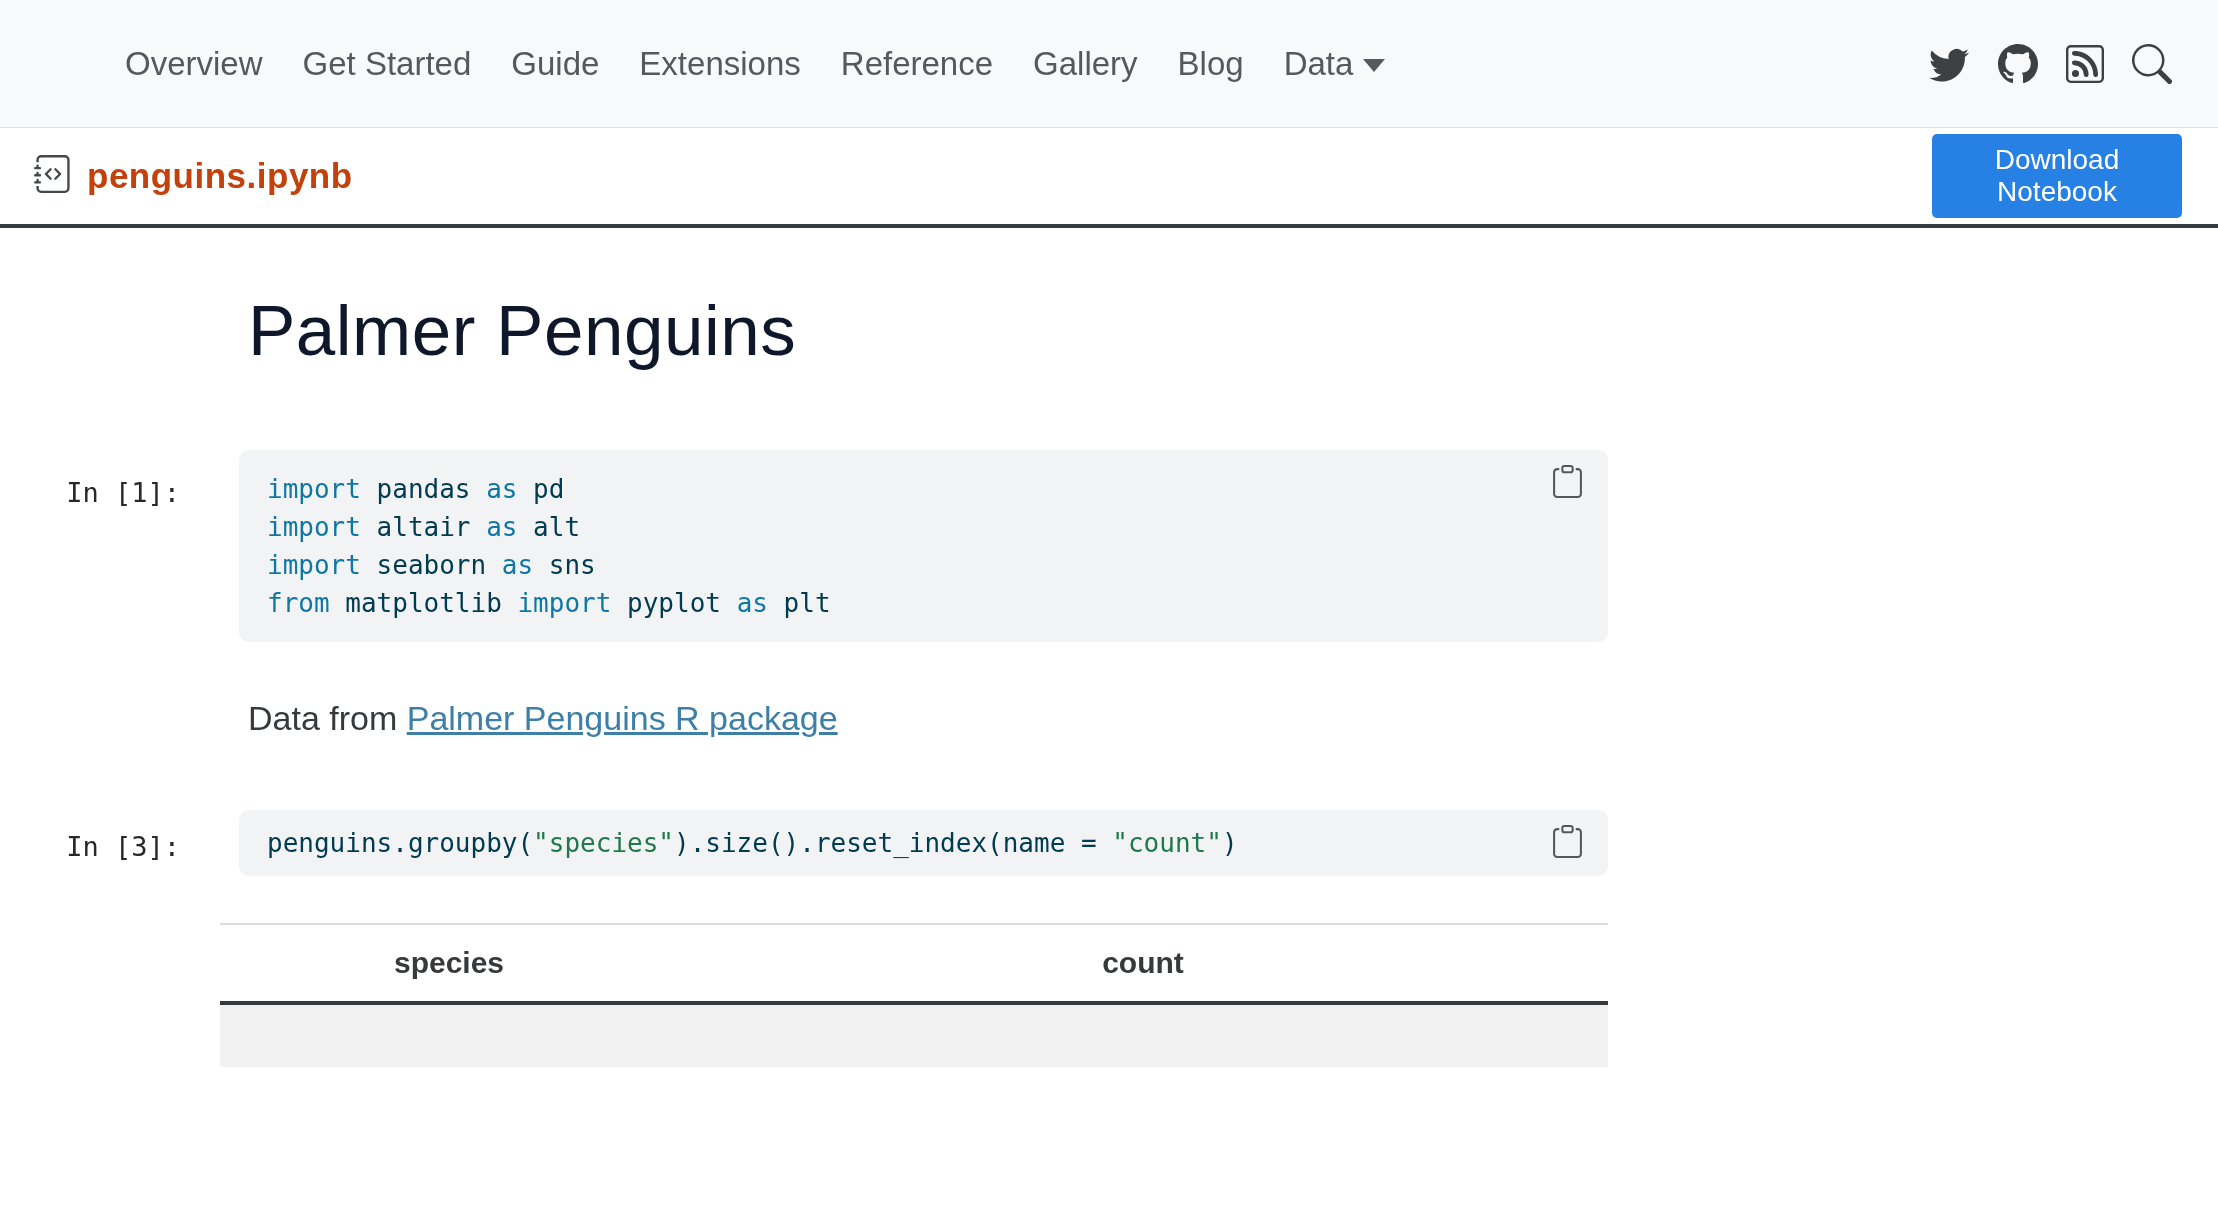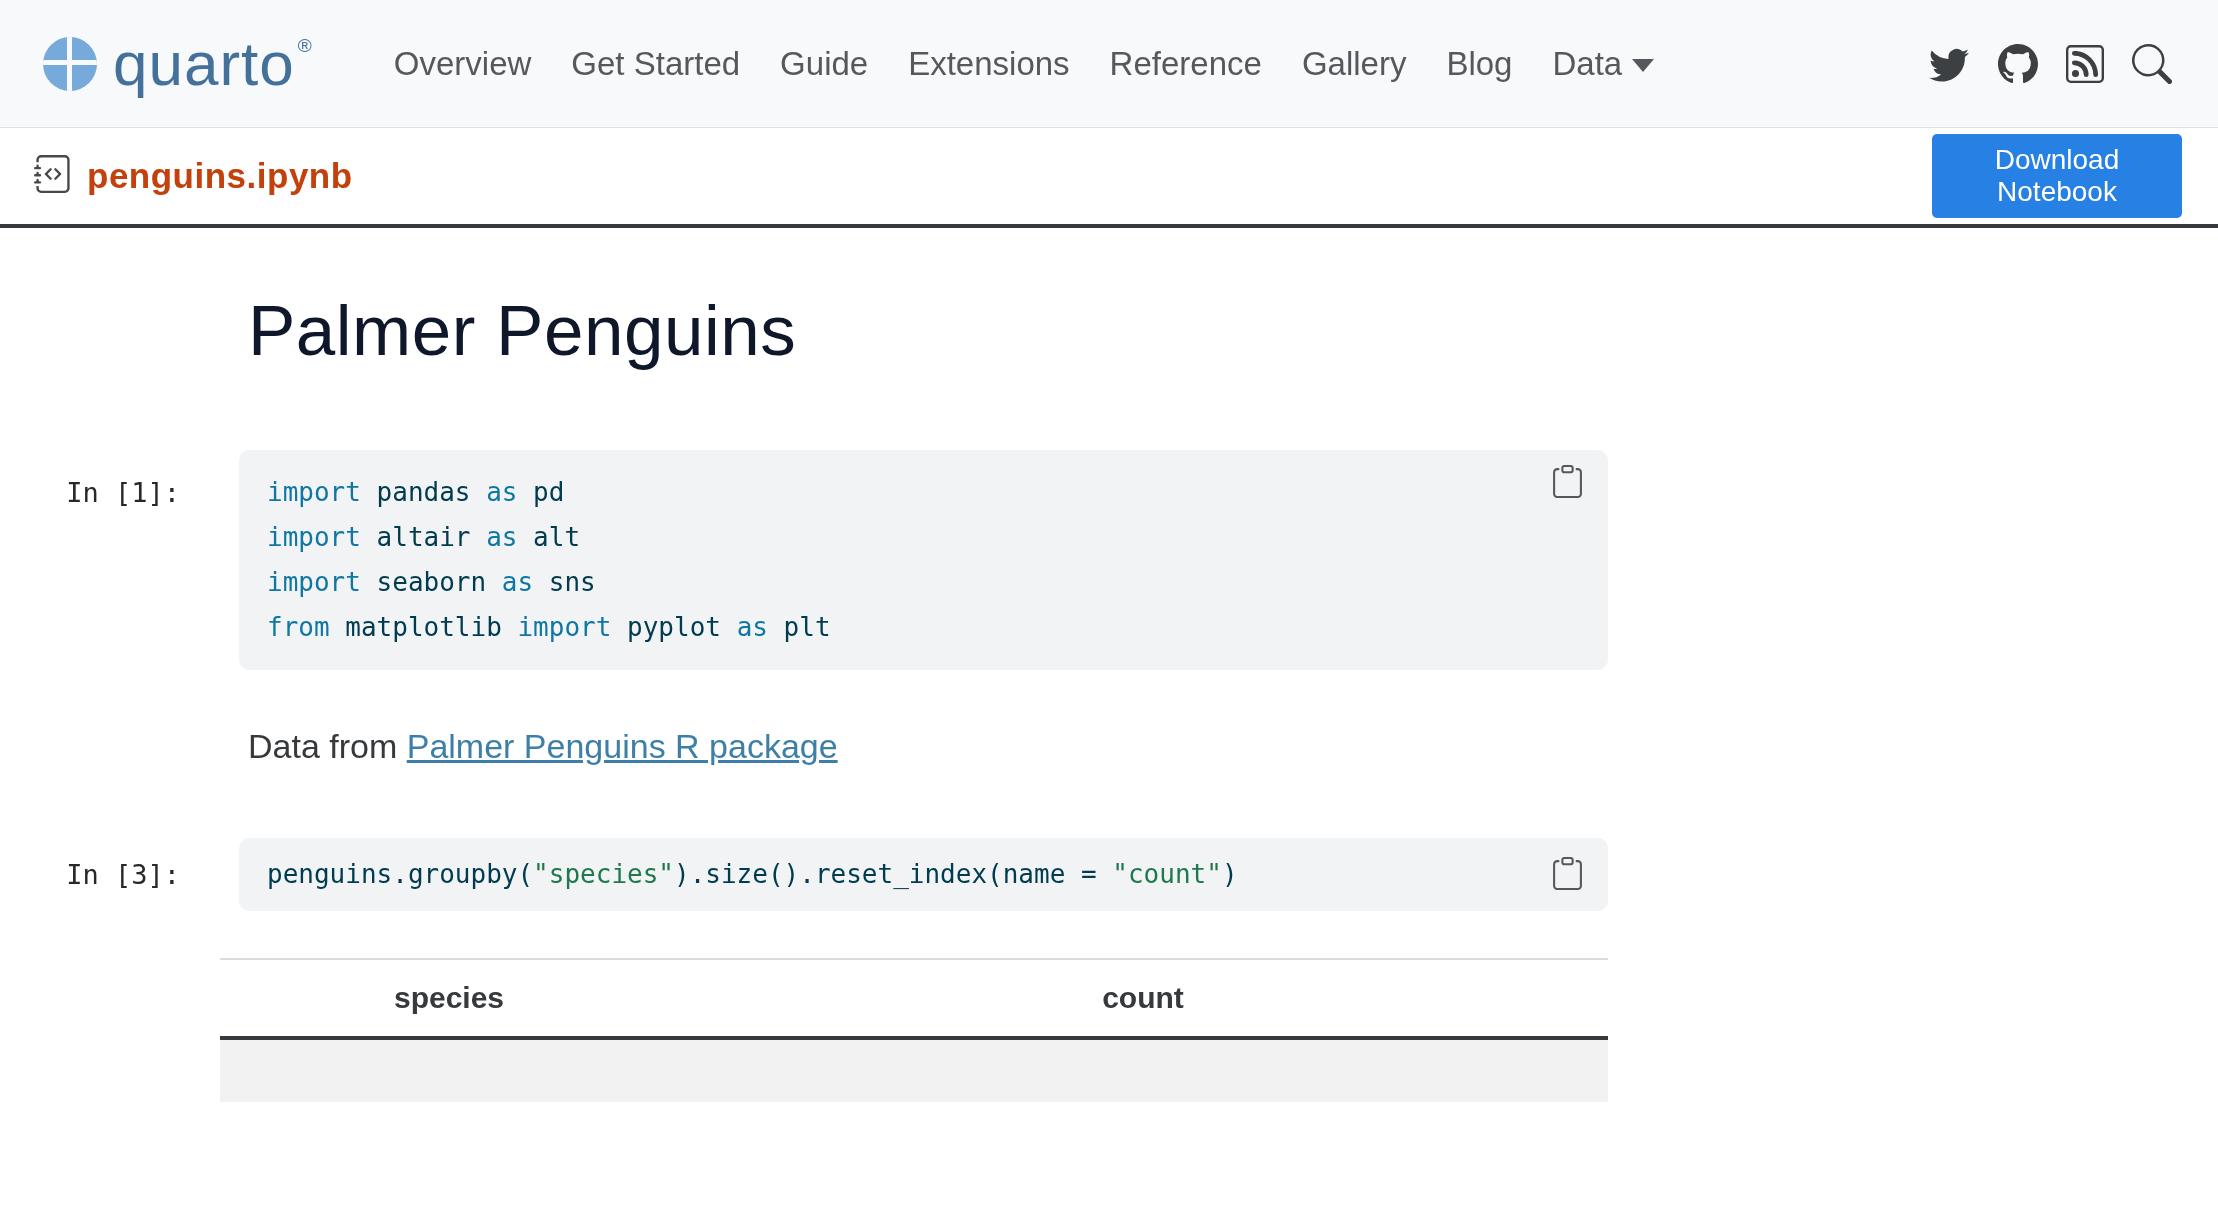--- a/index.html
+++ b/index.html
@@ -42,21 +42,21 @@
 
   .cell { position:relative;padding-left:19px; }
   .cell-1 { margin-top:80px; }
   .cell-2 { margin-top:85px; }
   .cell-3 { margin-top:72px; }
   .cell-label { position:absolute; left:-240px; width:200px; text-align:right; top:20px;
                 font-family:"DejaVu Sans Mono", monospace; font-size:27px; line-height:45px; color:#282828; }
   .cell.single .cell-label { top:14px; }
   .code-block { background:#f1f3f5; border-radius:10px; padding:20px 28px; position:relative; }
   .cell.single .code-block { padding:14px 28px; }
-  .code-block pre { margin:0; font-family:"DejaVu Sans Mono", monospace; font-size:26px; line-height:45px;
+  .code-block pre { margin:0; font-family:"DejaVu Sans Mono", monospace; font-size:26px; line-height:38px;
                     color:var(--code-text,#003b4f); white-space:pre; }
   .tok-kw { color:var(--kw,#1077a3); }
   .tok-st { color:var(--str,#20794d); }
   .copy-btn { position:absolute; top:15px; right:24px; background:none; border:none; padding:0; cursor:pointer; }
   .cell.single .copy-btn { top:50%; transform:translateY(-50%); }
   .copy-btn svg { fill:#55585b; }
 
   .para { margin:57px 0 0 28px; font-size:34px; color:#373a3c; }
   .para a { color:var(--link,#3d7fa6); text-decoration:underline; cursor:pointer; }
 
@@ -66,28 +66,20 @@
                 height:74px; border-bottom:4px solid #373a3c; }
   table.df th.c1 { width:33%; }
   table.df td { height:60px; background:#f2f2f3; }
 </style>
 </head>
 <body>
 
 <div class="page">
 
   <header class="navbar">
-    <a class="brand">
-      <span class="logo-circle">
-        <span class="bar-v"></span>
-          <span class="bar-h"></span>
-      </span>
-      <span class="brand-text">quarto</span>
-      <span class="reg">®</span>
-    </a>
     <nav class="nav-links">
       <a>Overview</a>
       <a>Get Started</a>
       <a>Guide</a>
       <a>Extensions</a>
       <a>Reference</a>
       <a>Gallery</a>
       <a>Blog</a>
       <a><span>Data</span><span class="caret-down"></span></a>
     </nav>

